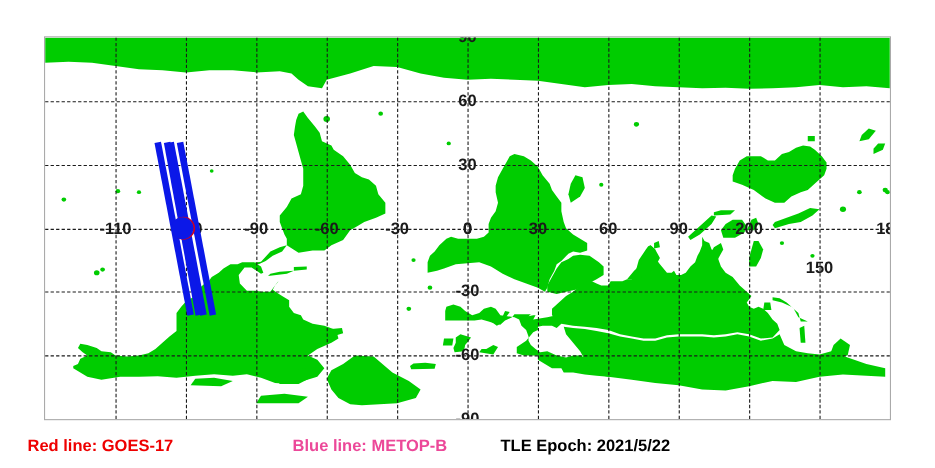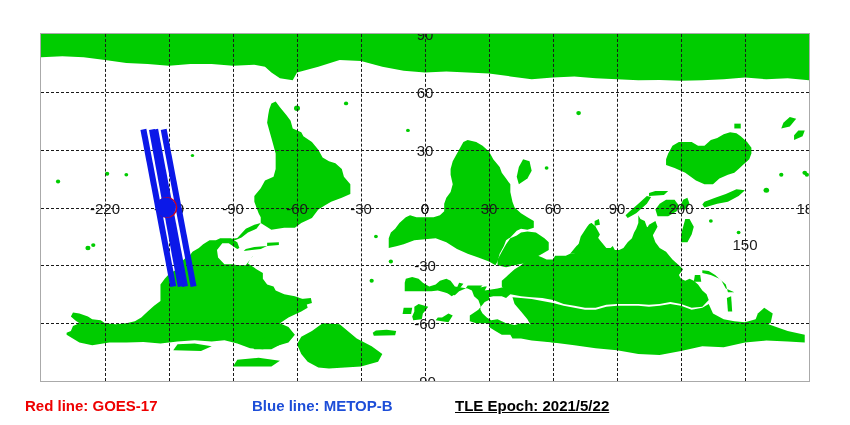--- a/index.html
+++ b/index.html
@@ -51,21 +51,21 @@
     left: 0; right: 0;
     height: 0;
     border-top: 1px dashed #1a1a1a;
   }
 
   
   .tick-label {
     position: absolute;
     font-family: "Liberation Sans", sans-serif;
     font-size: 15px;
-    font-weight: normal;
+    font-weight: bold;
     color: #1a1a1a;
     white-space: nowrap;
     letter-spacing: 0px;
     transform: translate(-50%, -50%);
     pointer-events: none;
   }
 
   
   #track-layer {
     position: absolute;
@@ -98,22 +98,22 @@
   .caption-item {
     position: absolute;
     top: 0;
     font-family: "Liberation Sans", sans-serif;
     font-size: 15px;
     font-weight: bold;
     white-space: nowrap;
     line-height: 20px;
   }
   #caption-goes  { left: 25px;  color: #ee0000; }
-  #caption-metop { left: 252px; color: #1d4ed8; }
-  #caption-epoch { left: 455px; color: #000000; text-decoration: underline; }
+  #caption-metop { left: 266px; color: #ec4899; }
+  #caption-epoch { left: 455px; color: #000000; }
 </style>
 </head>
 <body>
 
 <div id="map-figure">
 
   <div id="map-plot">
 
     <svg id="map-svg" viewBox="-180 -90 360 180" preserveAspectRatio="none">
       <g fill="#00CC00" stroke="none">
@@ -289,21 +289,21 @@
 
     <div id="label-layer">
         <span class="tick-label" style="left: 41.6667%; top: 50%;">-30</span>
         <span class="tick-label" style="left: 50%; top: 50%;">0</span>
         <span class="tick-label" style="left: 58.3333%; top: 50%;">30</span>
         <span class="tick-label" style="left: 66.6667%; top: 50%;">60</span>
         <span class="tick-label" style="left: 75%; top: 50%;">90</span>
         <span class="tick-label" style="left: 83.3333%; top: 50%;">200</span>
         <span class="tick-label" style="left: 91.6667%; top: 50%; margin-top: 36px;">150</span>
         <span class="tick-label" style="left: 100%; top: 50%;">180</span>
-        <span class="tick-label" style="left: 8.33333%; top: 50%;">-220</span>
+        <span class="tick-label" style="left: 8.33333%; top: 50%;">-110</span>
         <span class="tick-label" style="left: 16.6667%; top: 50%;">-120</span>
         <span class="tick-label" style="left: 25%; top: 50%;">-90</span>
         <span class="tick-label" style="left: 33.3333%; top: 50%;">-60</span>
         <span class="tick-label" style="left: 50%; top: 0%;">90</span>
         <span class="tick-label" style="left: 50%; top: 16.6667%;">60</span>
         <span class="tick-label" style="left: 50%; top: 33.3333%;">30</span>
         <span class="tick-label" style="left: 50%; top: 50%;">0</span>
         <span class="tick-label" style="left: 50%; top: 66.6667%;">-30</span>
         <span class="tick-label" style="left: 50%; top: 83.3333%;">-60</span>
         <span class="tick-label" style="left: 50%; top: 100%;">-90</span>

